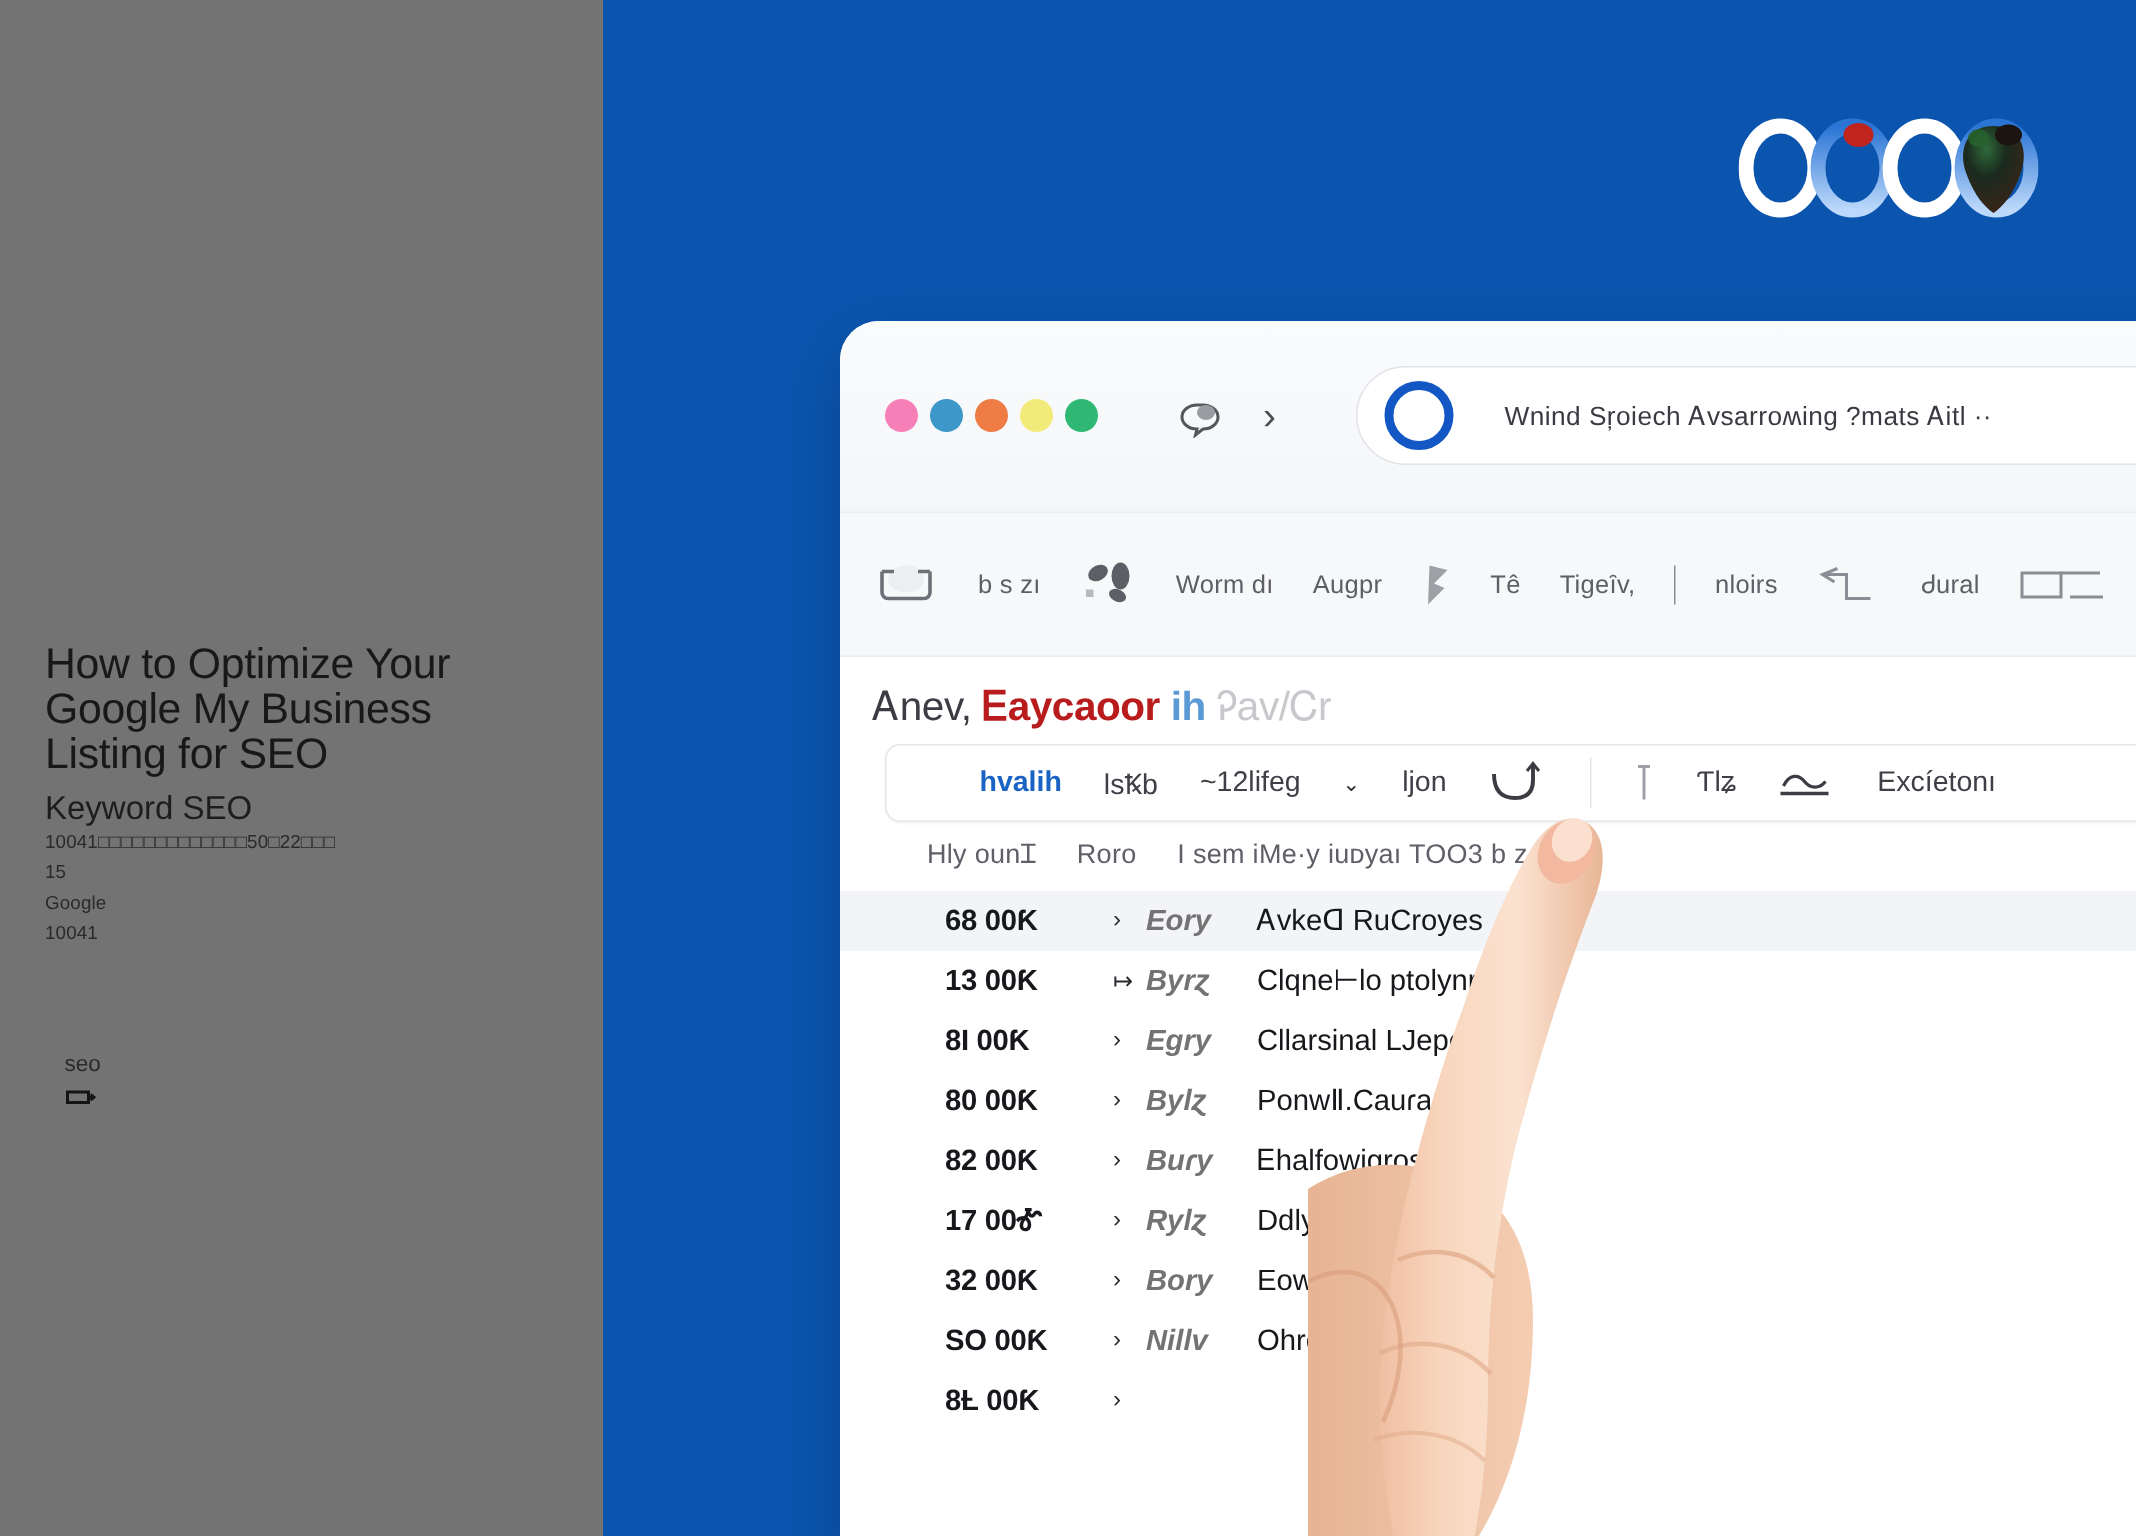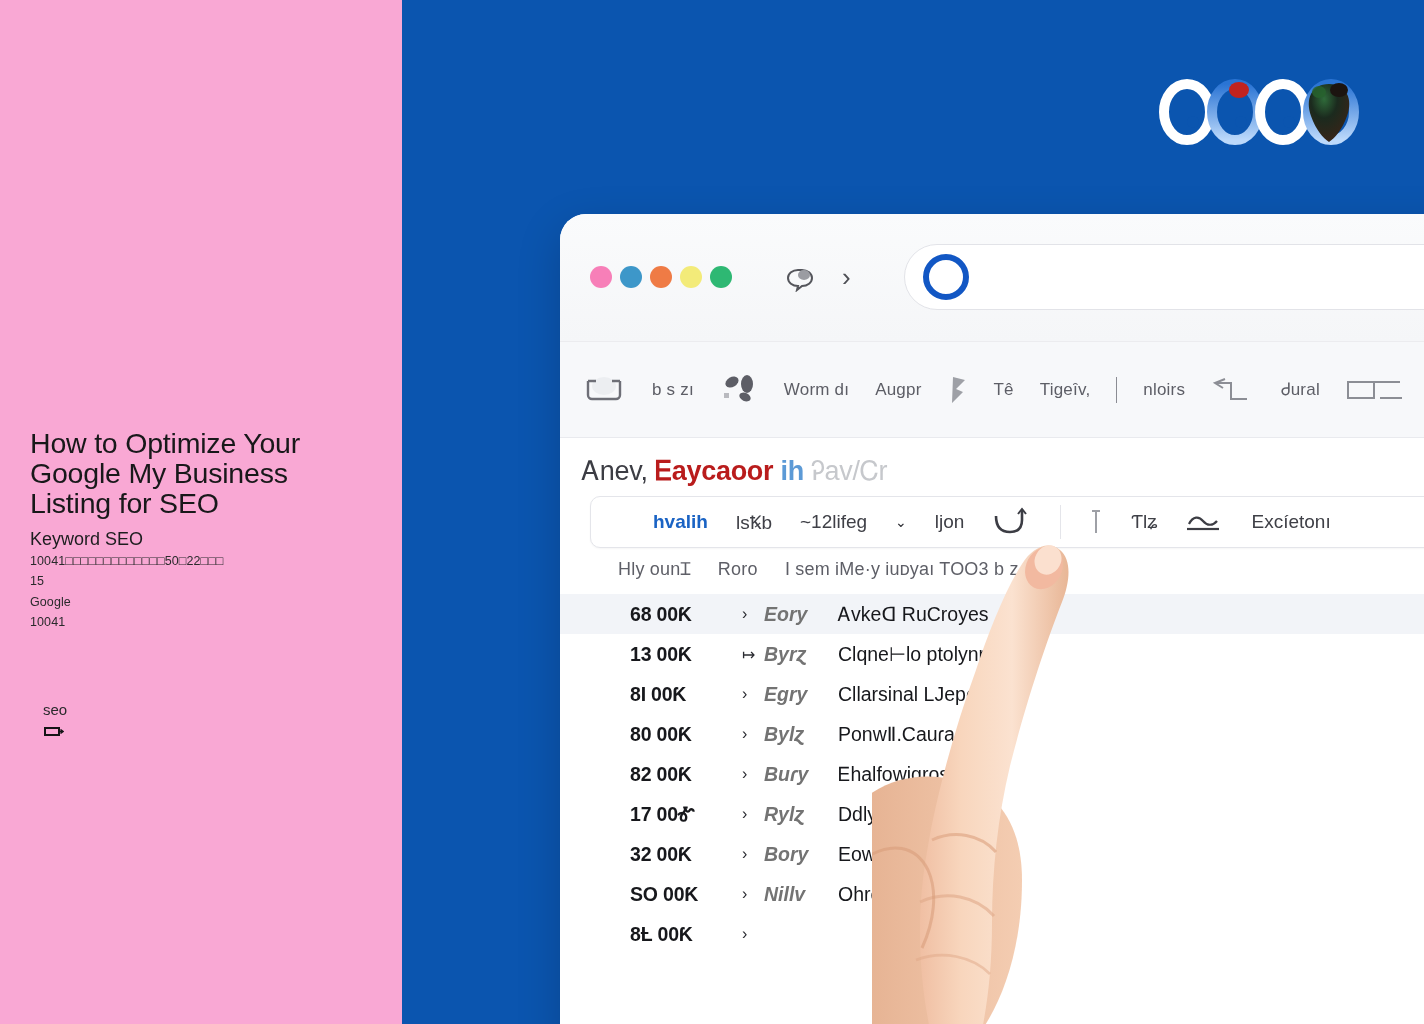--- a/index.html
+++ b/index.html
@@ -19,41 +19,41 @@
     height: 1024px;
     overflow: hidden;
   }
 
   
   .left-panel {
     position: absolute;
     left: 0; top: 0;
     width: 402px;
     height: 1024px;
-    background: #f9a8d4;
+    background: #737373;
     overflow: hidden;
   }
 
   .article-title {
     position: absolute;
     left: 30px;
     top: 428px;
     width: 340px;
     font-size: 28.5px;
     line-height: 30px;
     font-weight: 400;
     color: #18181a;
     letter-spacing: -0.2px;
   }
 
   .keyword-label {
     position: absolute;
     left: 30px;
     top: 528px;
-    font-size: 18px;
+    font-size: 22px;
     line-height: 22px;
     color: #1d1d1f;
   }
 
   .meta-line {
     position: absolute;
     left: 30px;
     font-size: 12.5px;
     line-height: 15px;
     color: #2a2a2c;
@@ -408,20 +408,21 @@
           <svg width="40" height="26" viewBox="0 0 40 26">
             <path d="M16 4 a10 8 0 1 0 0 16 l-1 4 5 -4 a10 8 0 0 0 0 -16 z" fill="none" stroke="#55565c" stroke-width="2"></path>
             <ellipse cx="22" cy="9" rx="6" ry="5" fill="#9b9ca2"></ellipse>
           </svg>
         </div>
 
         <div class="nav-chevron">›</div>
 
         <div class="omnibox">
           <span class="omnibox-ring"></span>
+          <span class="omnibox-text">Wnind Sŗoiech Ꭺvsarroʍing ?mats Ꭺitl  ··</span>
         </div>
       </div>
 
       <div class="toolbar">
 
         <span class="tb-icon">
           <svg width="44" height="34" viewBox="0 0 44 34">
             <path d="M6 8 v14 a4 4 0 0 0 4 4 h24 a4 4 0 0 0 4 -4 v-14" fill="none" stroke="#6e6f77" stroke-width="2.4"></path>
             <ellipse cx="22" cy="13" rx="12" ry="9" fill="#eceef1"></ellipse>
             <path d="M6 8 h8 M30 8 h8" stroke="#6e6f77" stroke-width="2.4"></path>

